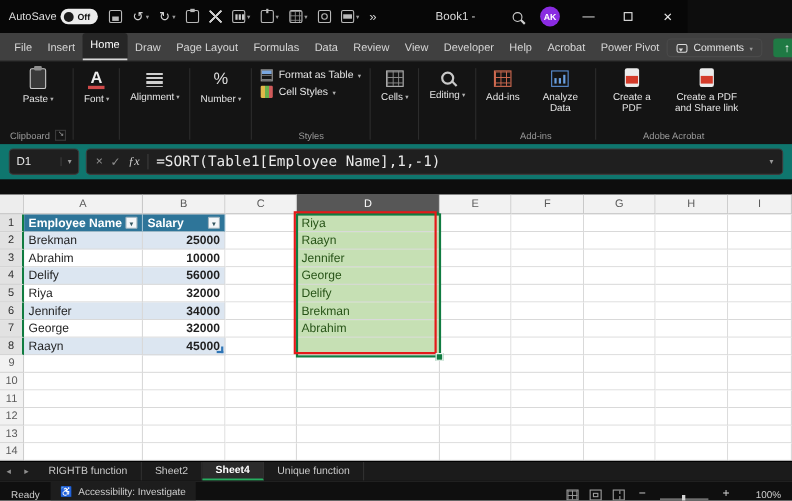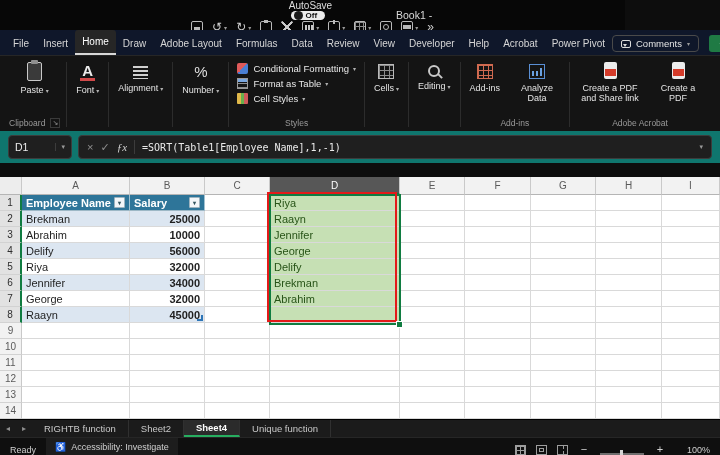--- a/index.html
+++ b/index.html
@@ -1,20 +1,20 @@
 <!DOCTYPE html>
 <html style="--accent-green: #107C41; --table-header: #2E7599; --band: #DCE6F1; --spill-fill: #C6E0B4; --annotation-red: #E41A1A; --avatar-purple: #8A2BE2;"><head>
 <meta charset="utf-8">
 <style>
   *{margin:0;padding:0;box-sizing:border-box;}
   html,body{width:720px;height:455px;overflow:hidden;}
   body{position:relative;font-family:"Liberation Sans",sans-serif;background:#0d0d0d;color:#e6e6e6;}
 
   
-  .titlebar{position:absolute;top:0;left:0;width:625px;height:30px;background:#070707;display:flex;align-items:center;padding:0 8px;font-size:10px;color:#dedede;flex-direction:column;}
+  .titlebar{position:absolute;top:0;left:0;width:625px;height:30px;background:#070707;display:flex;align-items:center;padding:0 8px;font-size:10px;color:#dedede;}
   .as-label{margin-right:4px;}
   .as-toggle{width:34px;height:14px;border-radius:8px;background:#ececec;display:inline-flex;align-items:center;padding:0 3px;gap:3px;margin-right:10px;cursor:default;}
   .knob{width:9px;height:9px;border-radius:50%;background:#1b1b1b;}
   .as-state{font-size:8px;color:#111;font-weight:bold;}
   .qat{display:flex;align-items:center;gap:9px;}
   .ticon-wrap{display:inline-flex;align-items:center;gap:2px;}
   .tglyph{font-size:12px;color:#cfcfcf;}
   .tcaret{font-size:6px;color:#9a9a9a;}
   .tico{width:12px;height:12px;border:1px solid #b9b9b9;border-radius:2px;position:relative;display:inline-block;}
   .i-save::after{content:'';position:absolute;left:2px;right:2px;bottom:1px;height:4px;background:#b9b9b9;}
@@ -29,21 +29,21 @@
   .wtitle{position:absolute;left:396px;top:0;height:30px;display:flex;align-items:center;font-size:10.5px;color:#d9d9d9;}
   .tb-right{margin-left:auto;display:flex;align-items:center;gap:16px;}
   .mag{width:9px;height:9px;border:1.5px solid #cfcfcf;border-radius:50%;position:relative;display:inline-block;}
   .mag::after{content:'';position:absolute;width:5px;height:1.5px;background:#cfcfcf;transform:rotate(45deg);right:-4px;bottom:-2px;}
   .avatar{width:18px;height:18px;border-radius:50%;background:var(--avatar-purple,#8A2BE2);color:#fff;font-size:8px;font-weight:bold;display:inline-flex;align-items:center;justify-content:center;}
   .wbtn{width:20px;height:22px;display:inline-flex;align-items:center;justify-content:center;color:#e8e8e8;font-size:11px;}
   .maxbox{width:8px;height:8px;border:1px solid #e8e8e8;display:inline-block;}
   .wbtn.close{font-size:14px;}
 
   
-  .tabsrow{position:absolute;top:30px;left:0;width:720px;height:26px;background:#0f172a;display:flex;align-items:flex-end;padding:0 6px;border-bottom:1px solid #262626;}
+  .tabsrow{position:absolute;top:30px;left:0;width:720px;height:26px;background:#404040;display:flex;align-items:flex-end;padding:0 6px;border-bottom:1px solid #262626;}
   .rtabs{display:flex;align-items:flex-end;height:100%;}
   .rtab{font-size:10px;color:#d6d6d6;padding:6px 7px 6px;cursor:default;white-space:nowrap;}
   .rtab.active{background:#262626;border-bottom:2px solid #d8d8d8;border-radius:3px 3px 0 0;color:#fff;}
   .tr-right{margin-left:auto;display:flex;align-items:center;gap:10px;padding-bottom:3px;}
   .comments{display:flex;align-items:center;gap:5px;border:1px solid #4a4a4a;border-radius:4px;padding:2px 8px;font-size:9.5px;color:#e4e4e4;}
   .cmticon{width:10px;height:8px;border:1px solid #dadada;border-radius:2px;position:relative;display:inline-block;}
   .cmticon::after{content:'';position:absolute;left:1px;bottom:-3px;border:3px solid transparent;border-top-color:#dadada;border-left-width:2px;border-right-width:2px;}
   .tcaret2{font-size:6px;color:#9a9a9a;}
   .sharebtn{width:24px;height:17px;background:#1f7a44;border-radius:3px;color:#fff;display:inline-flex;align-items:center;justify-content:center;font-size:11px;}
 
@@ -82,21 +82,21 @@
   .s-cs{background:linear-gradient(90deg,#e0b84a 33%,#6ab04c 33% 66%,#d05a5a 66%);border-radius:1px;}
 
   
   .fband{position:absolute;top:131px;left:0;width:720px;height:32px;background:#0f766e;display:flex;align-items:center;gap:6px;padding:0 8px;}
   .namebox{width:64px;height:24px;background:#1f1f1f;border:1px solid #3c3c3c;border-radius:4px;display:flex;align-items:center;font-size:10.5px;color:#ececec;padding:0 6px;}
   .nb-caret{margin-left:auto;font-size:7px;color:#9a9a9a;border-left:1px solid #3c3c3c;padding-left:5px;}
   .fxbox{flex:1;height:24px;background:#1f1f1f;border:1px solid #3c3c3c;border-radius:4px;display:flex;align-items:center;gap:7px;padding:0 8px;font-size:10.5px;}
   .fxbtn{color:#8f8f8f;font-size:11px;}
   .fxbtn.fx{font-style:italic;font-family:"Liberation Serif",serif;color:#cfcfcf;}
   .fsep{width:1px;height:14px;background:#3c3c3c;}
-  .ftext{flex:1;color:#eaeaea;font-family:"DejaVu Sans Mono",monospace;font-size:10px;white-space:nowrap;overflow:hidden;}
+  .ftext{flex:1;color:#eaeaea;font-family:"DejaVu Sans Mono",monospace;font-size:13px;white-space:nowrap;overflow:hidden;}
   .fexpand{font-size:7px;color:#9a9a9a;}
 
   
   .sheet{position:absolute;top:177px;left:0;width:720px;height:242px;background:#fff;display:grid;
     grid-template-columns:22px 108px 75px 65px 130px 65px 66px 65px 66px 58px;
     grid-template-rows:18px repeat(14,16px);}
   .ch,.rh{background:#f2f2f2;color:#5a5a5a;font-size:10px;display:flex;align-items:center;justify-content:center;border-right:1px solid #c9c9c9;border-bottom:1px solid #b5b5b5;}
   .rh{border-bottom:1px solid #d2d2d2;}
   .ch.corner{background:#ededed;}
   .selcol{background:#575757;color:#fff;border-bottom:2px solid var(--accent-green,#107C41);}
@@ -186,21 +186,21 @@
     <span class="wbtn close">×</span>
   </span>
 </div>
 
 <div class="tabsrow">
   <div class="rtabs">
       <span class="rtab">File</span>
       <span class="rtab">Insert</span>
       <span class="rtab active">Home</span>
       <span class="rtab">Draw</span>
-      <span class="rtab">Adobe Layout</span>
+      <span class="rtab">Page Layout</span>
       <span class="rtab">Formulas</span>
       <span class="rtab">Data</span>
       <span class="rtab">Review</span>
       <span class="rtab">View</span>
       <span class="rtab">Developer</span>
       <span class="rtab">Help</span>
       <span class="rtab">Acrobat</span>
       <span class="rtab">Power Pivot</span>
     </div>
   <div class="tr-right">
@@ -258,25 +258,20 @@
           <span>Number</span>
           <span class="car">▾</span>
         </span>
     </div>
   </div>
   <div class="vsep"></div>
 
   <div class="rgroup">
     <div class="stylecol">
       <div class="stylebtn">
-        <span class="sico s-cf"></span>
-        <span>Conditional Formatting</span>
-        <span class="car">▾</span>
-      </div>
-      <div class="stylebtn">
         <span class="sico s-ft"></span>
         <span>Format as Table</span>
         <span class="car">▾</span>
       </div>
       <div class="stylebtn">
         <span class="sico s-cs"></span>
         <span>Cell Styles</span>
         <span class="car">▾</span>
       </div>
     </div>
@@ -324,25 +319,25 @@
     <div class="glabel">
         <span>Add-ins</span>
       </div>
   </div>
   <div class="vsep"></div>
 
   <div class="rgroup">
     <div class="gbody">
       <div class="bigbtn">
         <span class="ric icon-pdf"></span>
-        <span class="bl blw" style="width:62px">Create a PDF and Share link</span>
+        <span class="bl blw">Create a PDF</span>
       </div>
       <div class="bigbtn">
         <span class="ric icon-pdf"></span>
-        <span class="bl blw">Create a PDF</span>
+        <span class="bl blw" style="width:62px">Create a PDF and Share link</span>
       </div>
     </div>
     <div class="glabel">
         <span>Adobe Acrobat</span>
       </div>
   </div>
 </div>
 
 <div class="fband">
   <div class="namebox">

